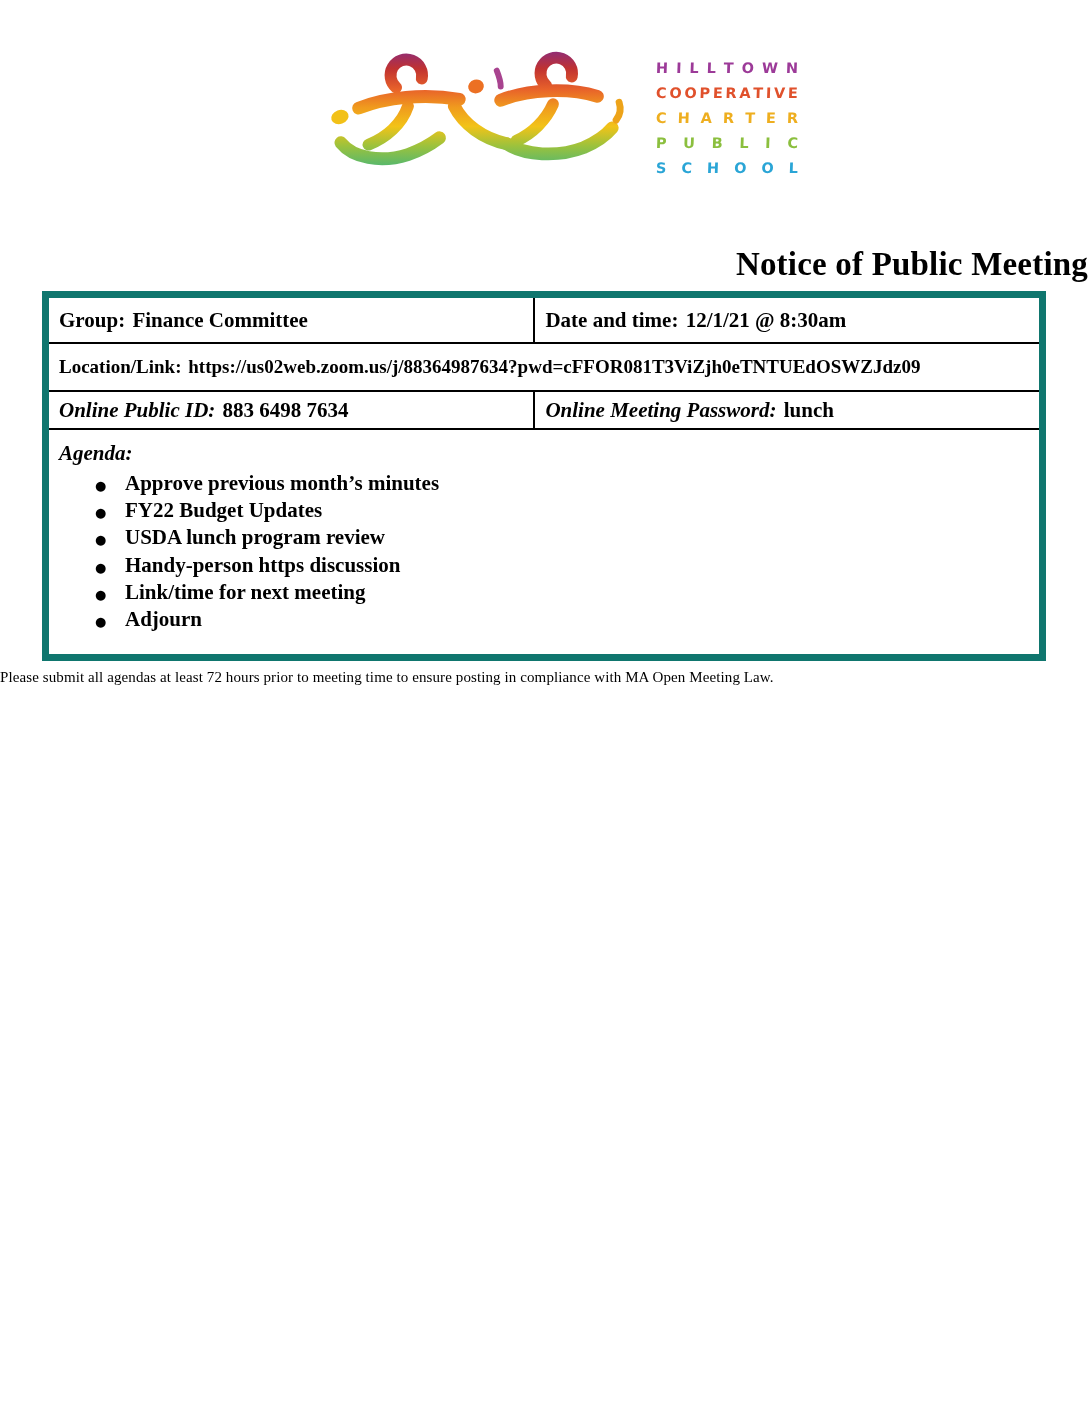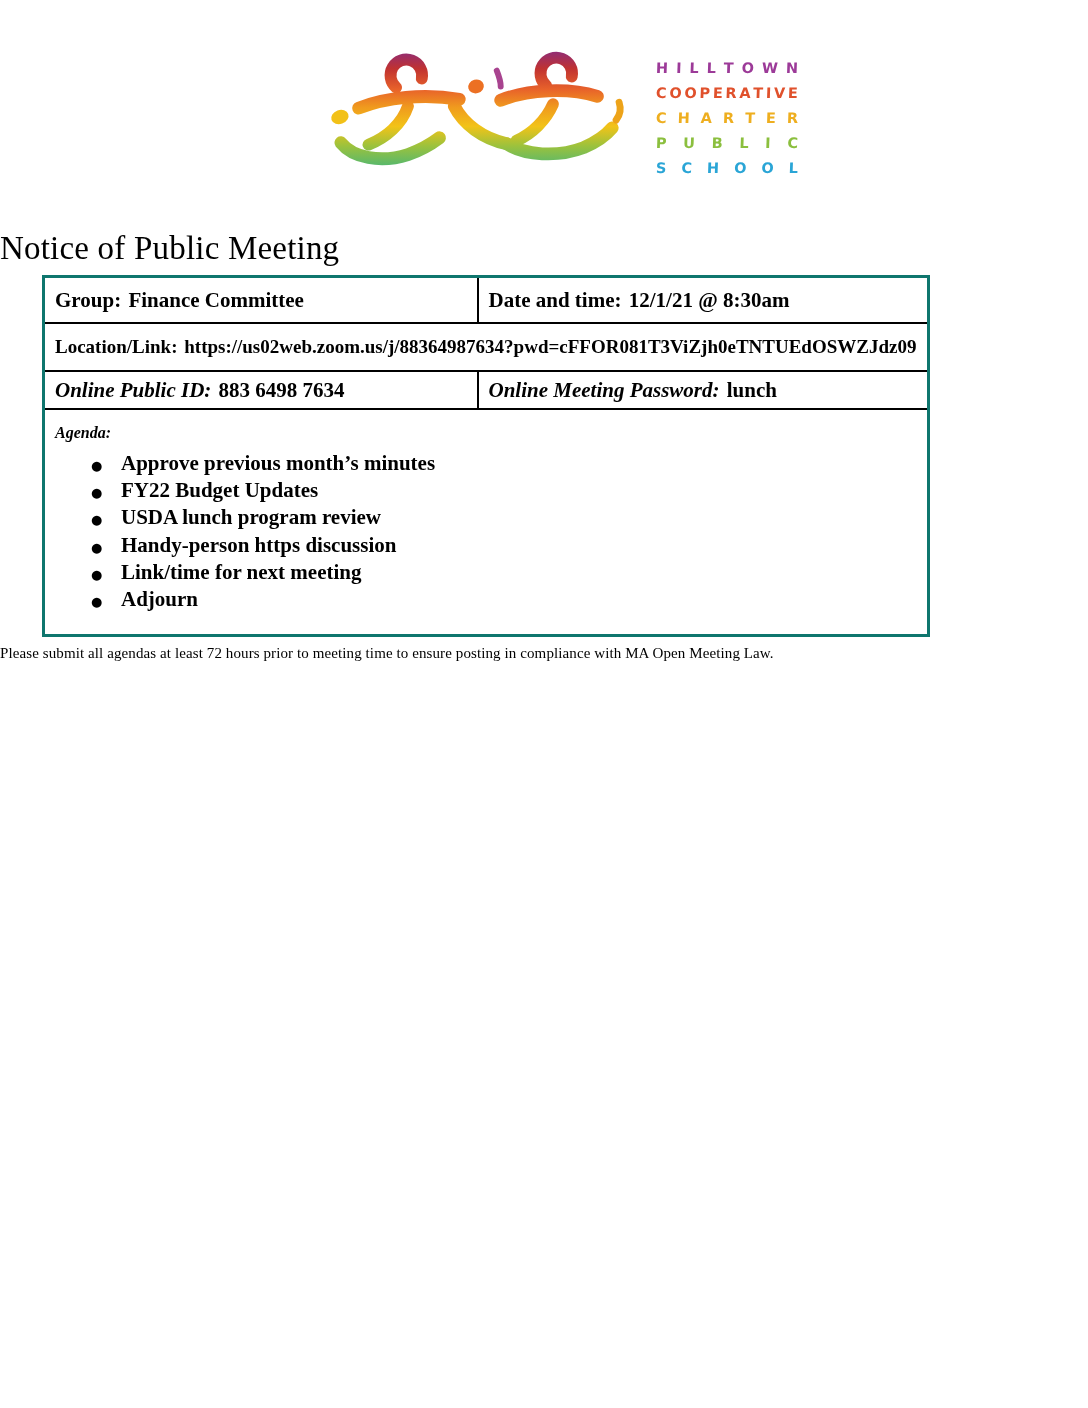--- a/index.html
+++ b/index.html
@@ -30,33 +30,33 @@
   .school-line{
     display:flex;
     justify-content:space-between;
     font-size:14.5px;
     height:25px;
     align-items:center;
     transform:skewX(-2deg);
   }
   
   .title{
-    margin:36px 0 0 0;
-    text-align:left;
+    margin:52px 0 0 0;
+    text-align:right;
     font-size:33px;
-    font-weight:normal;
+    font-weight:bold;
     line-height:38px;
     letter-spacing:0.2px;
   }
   
   .meeting-table{
-    width:888px;
+    width:1004px;
     margin:8px 0 0 42px;
     border-collapse:collapse;
-    border:3px solid #0f766e;
+    border:7px solid #0f766e;
     table-layout:fixed;
   }
   .meeting-table td{
     border:2px solid #000;
     font-weight:bold;
     font-size:21px;
     padding:0 6px 0 10px;
     vertical-align:middle;
     overflow:hidden;
     white-space:nowrap;
@@ -67,21 +67,21 @@
   .row-b td{height:46px;font-size:19px;}
   .row-c td{height:36px;}
   .lbl{margin-right:2px;}
   .italic{font-style:italic;}
   .agenda-cell{
     height:212px;
     vertical-align:top !important;
     padding-top:12px !important;
     white-space:normal !important;
   }
-  .agenda-label{font-size:16px;font-weight:bold;font-style:italic;line-height:22px;}
+  .agenda-label{font-size:21px;font-weight:bold;font-style:italic;line-height:22px;}
   .agenda-list{
     list-style:none;
     margin:7px 0 0 0;
     padding:0 0 0 36px;
   }
   .agenda-list li{
     display:flex;
     align-items:baseline;
     font-size:21px;
     font-weight:bold;

